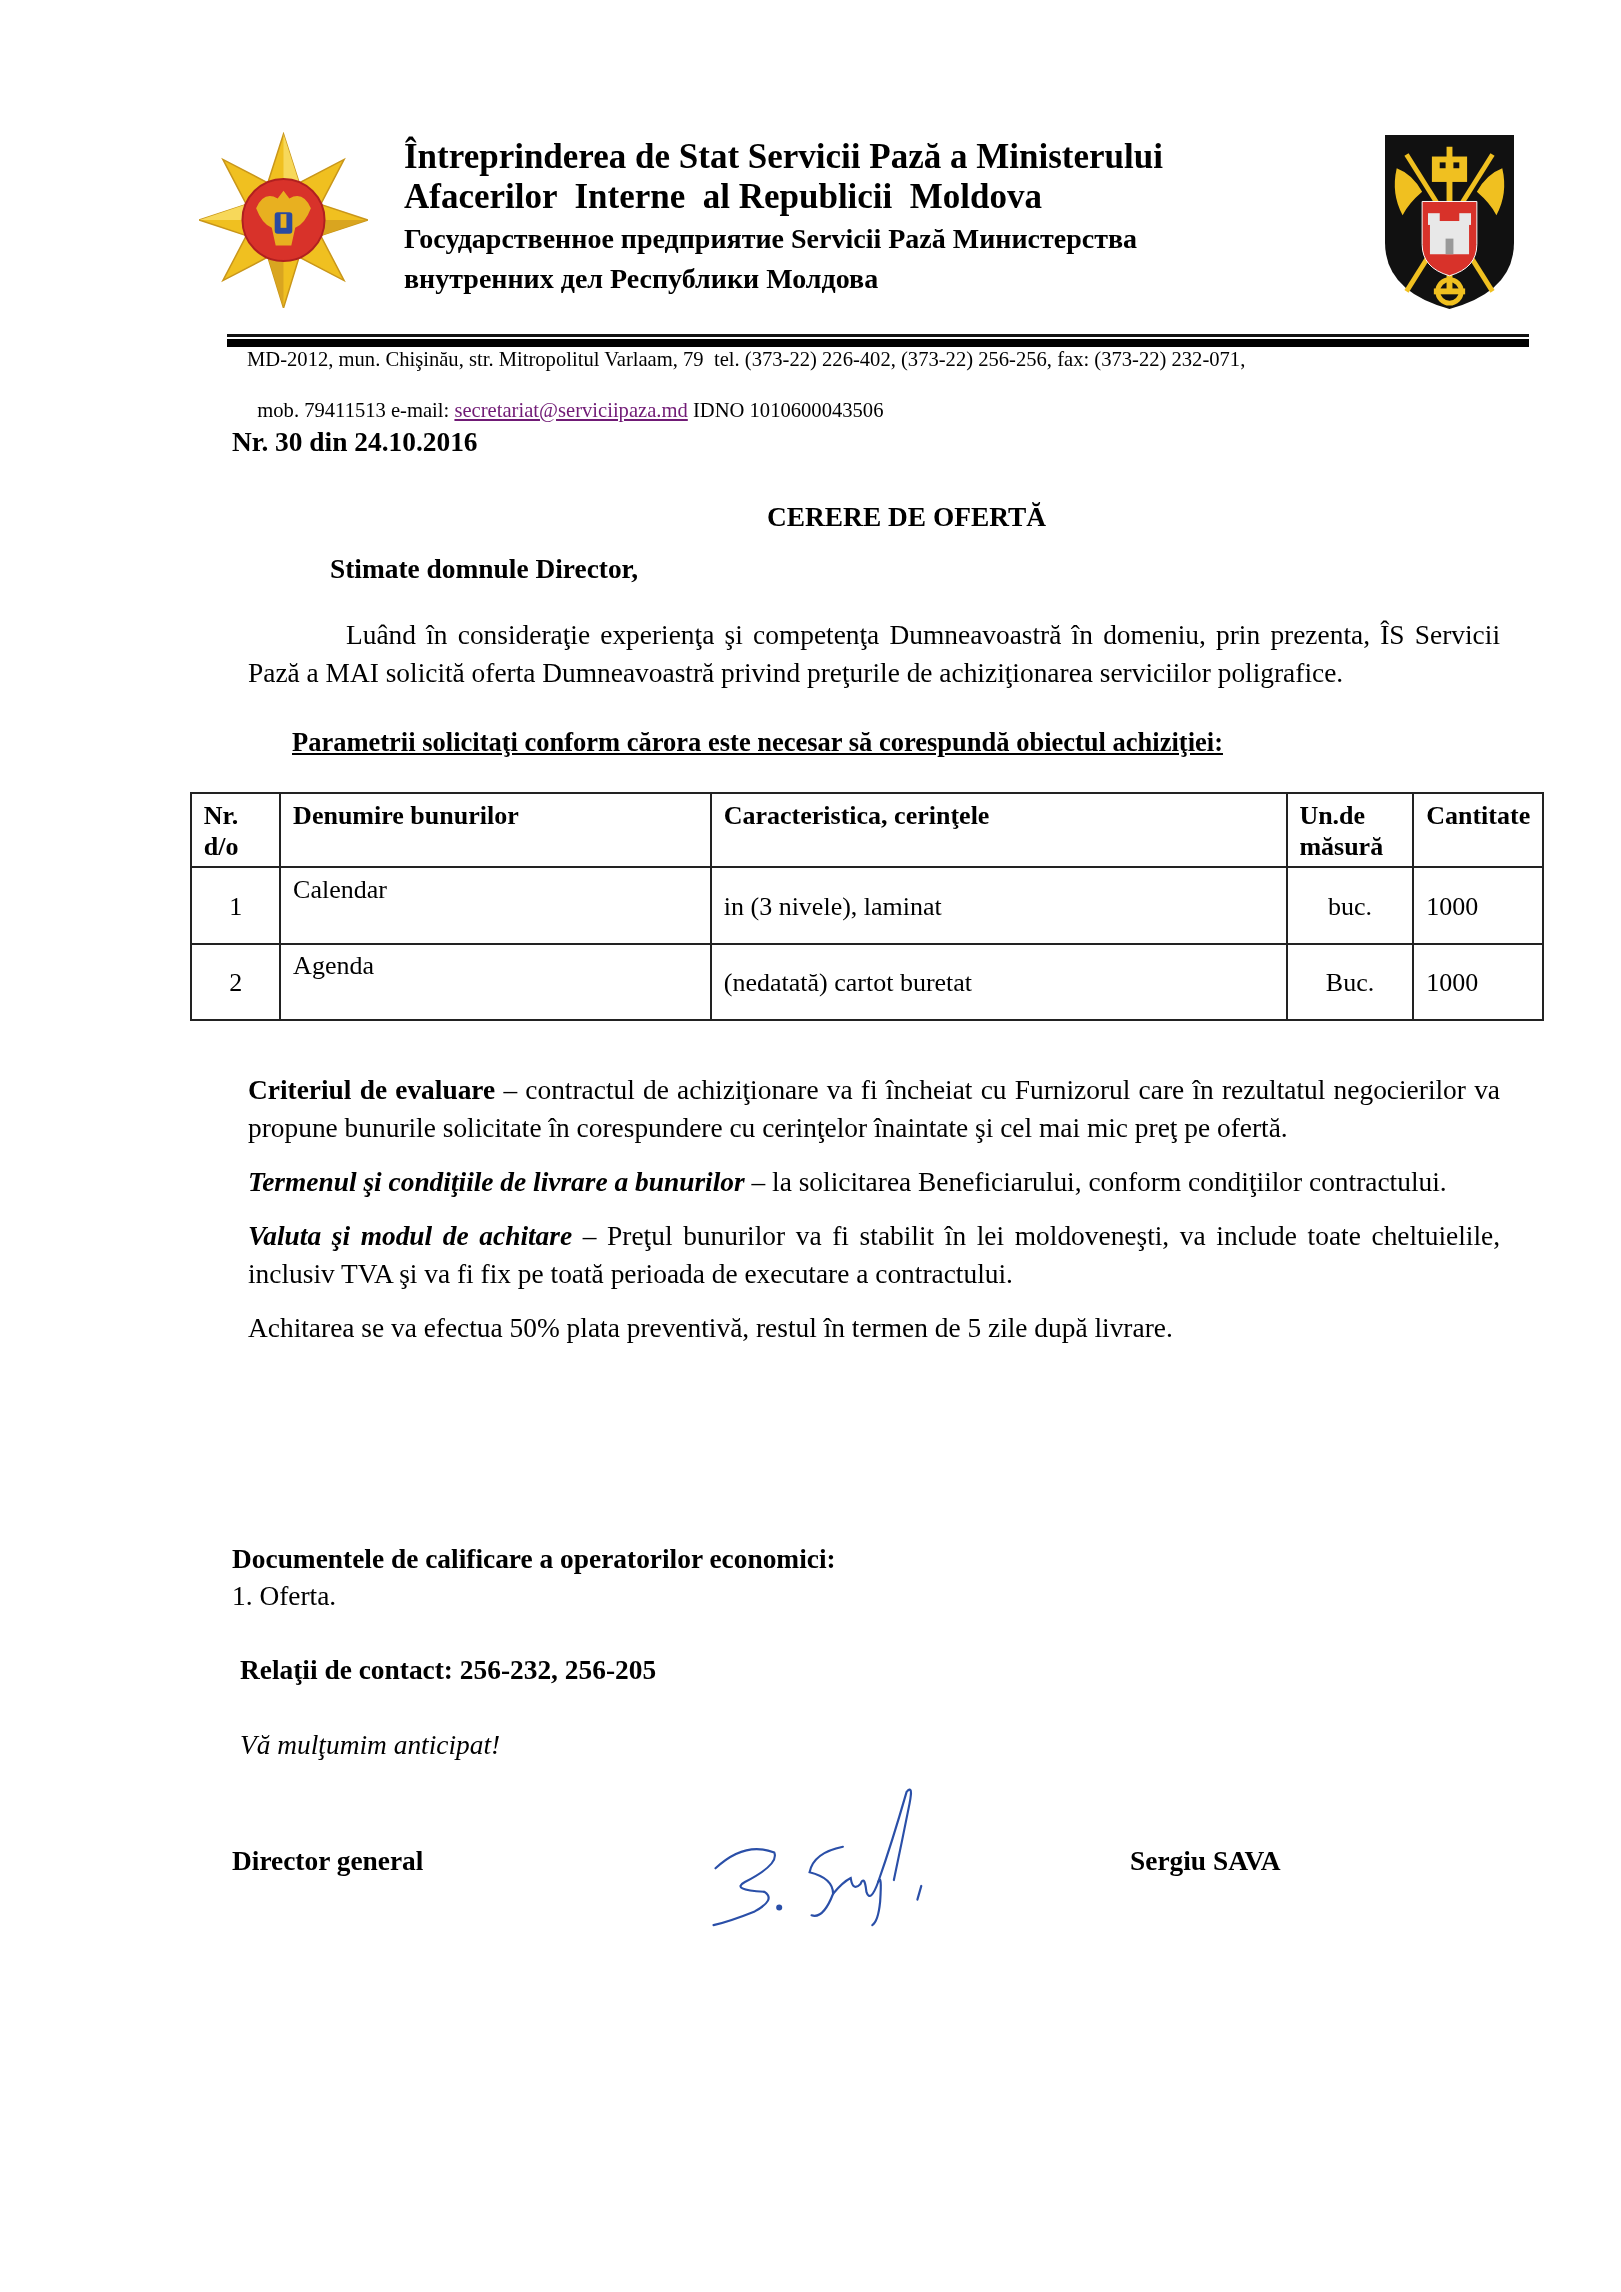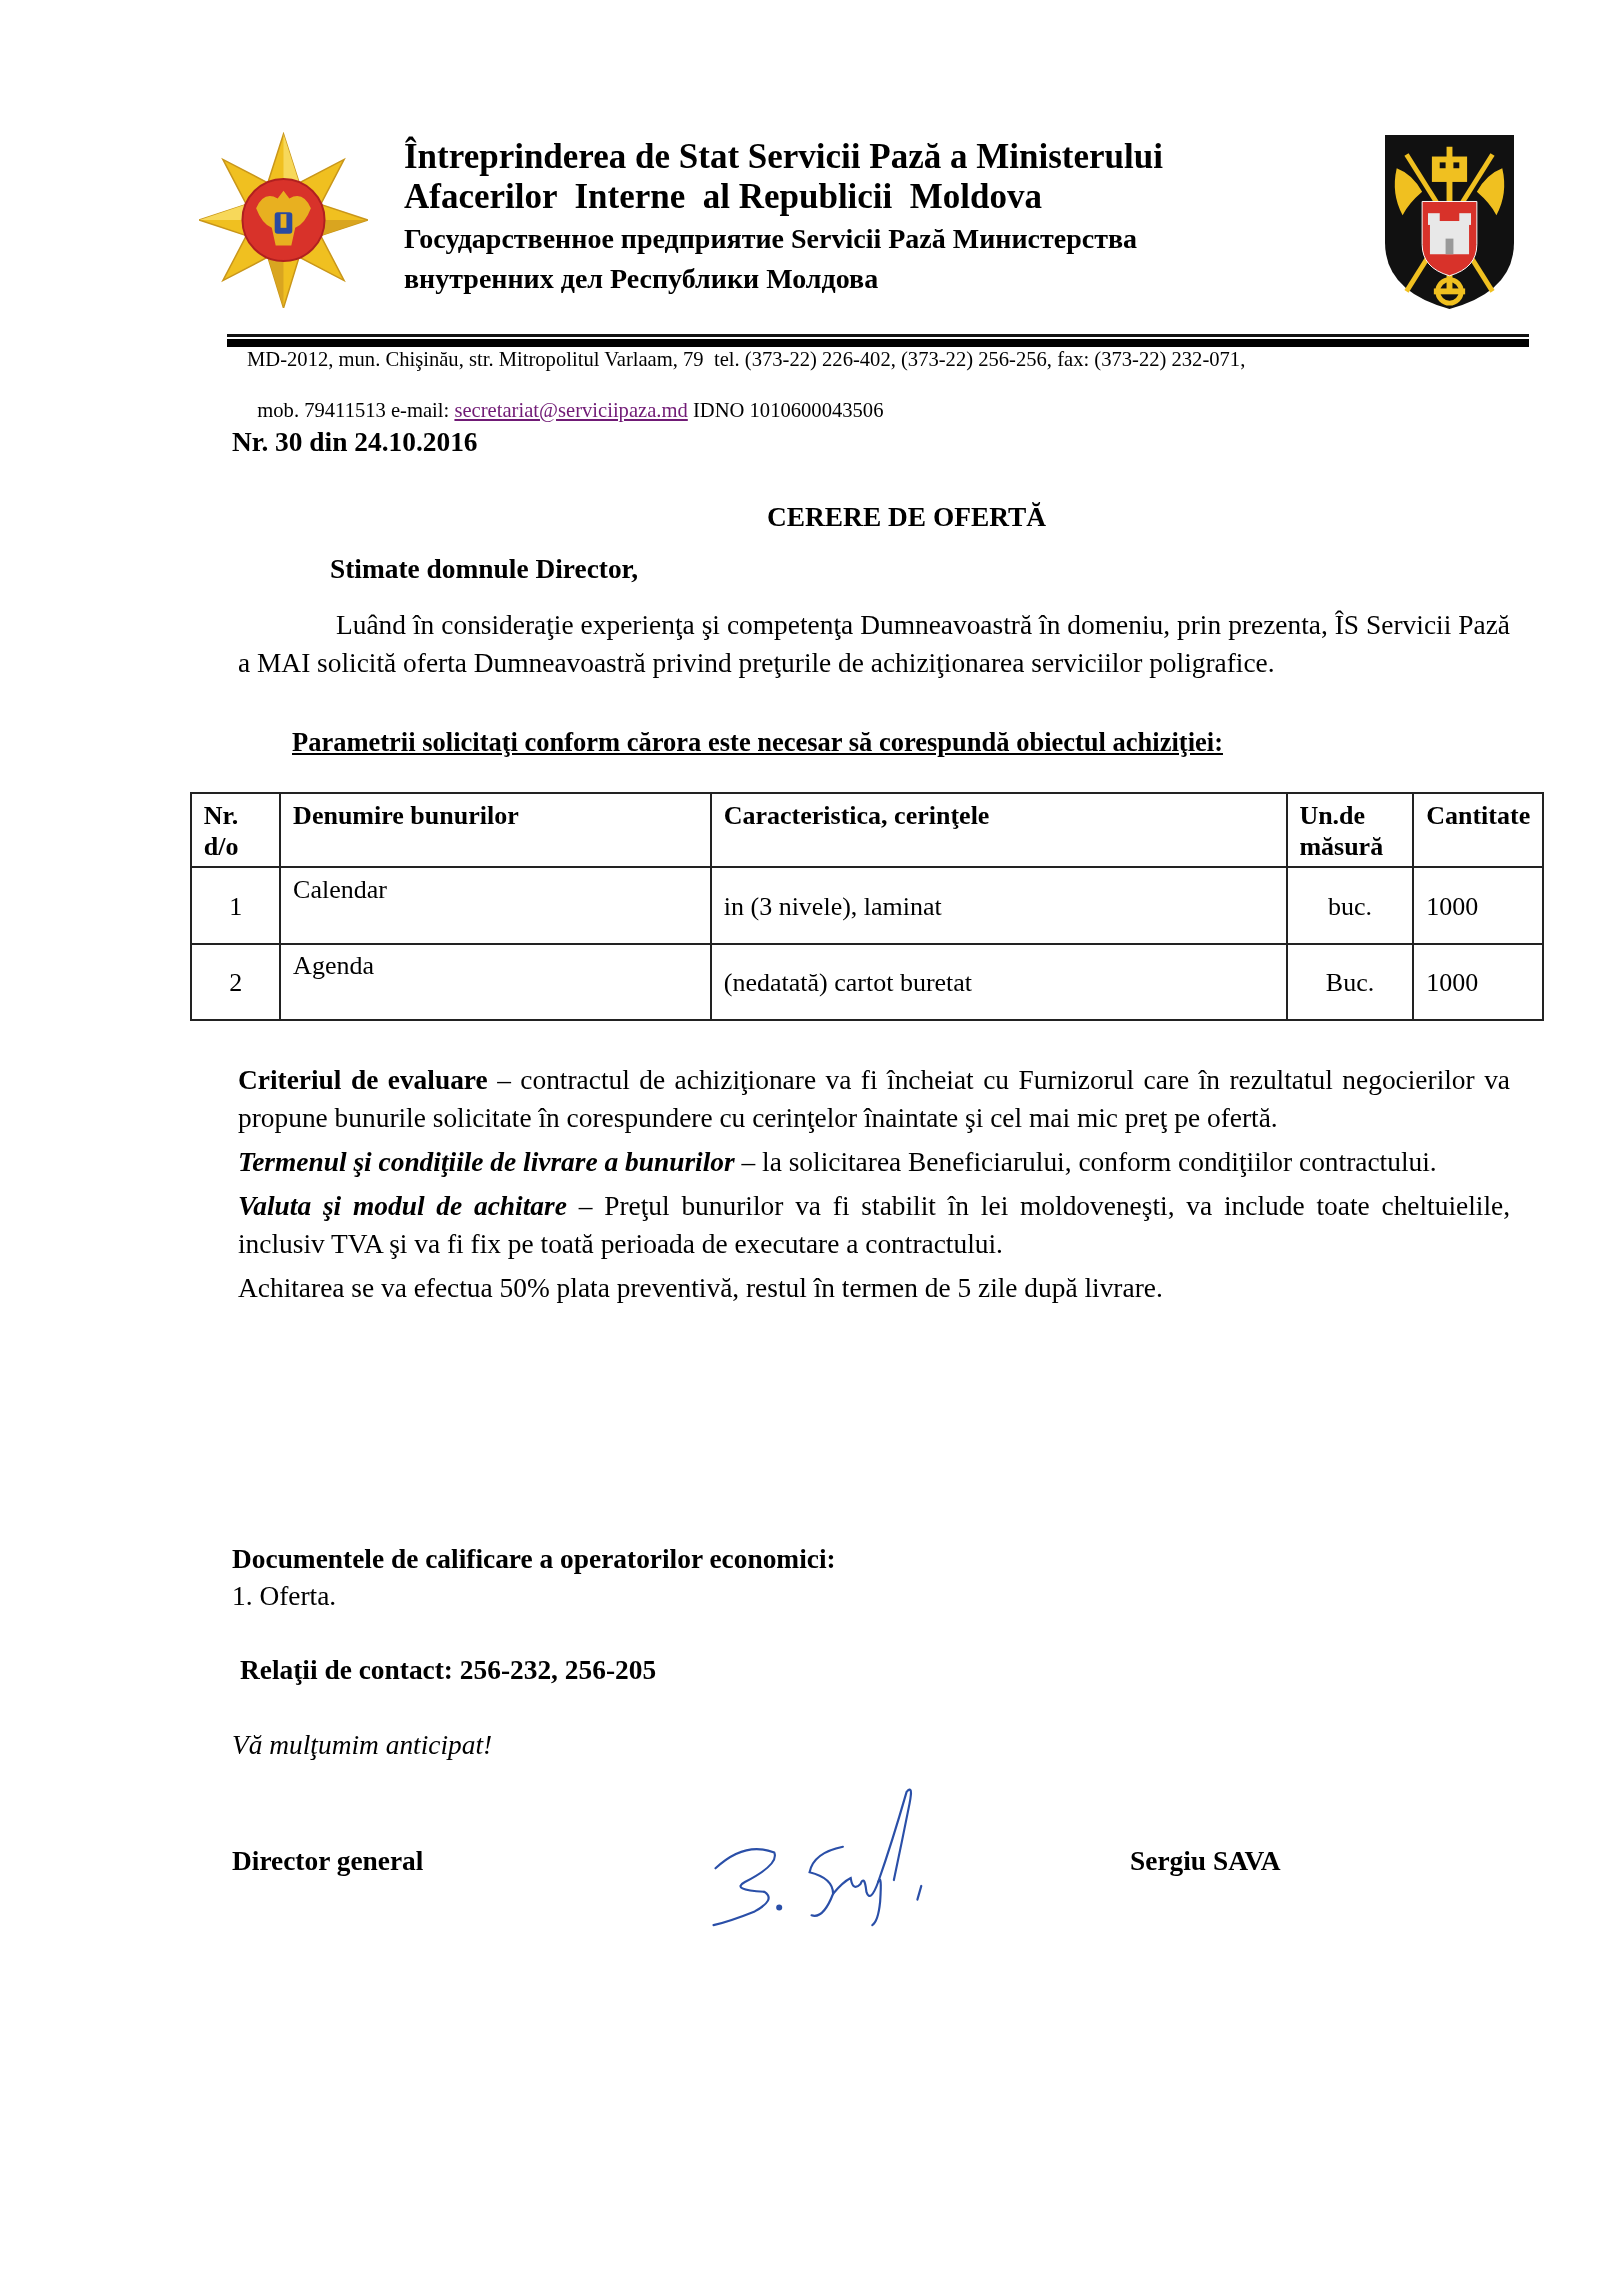--- a/index.html
+++ b/index.html
@@ -7,21 +7,21 @@
          font-family: "Liberation Serif", "DejaVu Serif", serif; color: #000; }
   .abs { position: absolute; white-space: nowrap; }
   .hdr { font-weight: bold; font-size: 35px; line-height: 39px; }
   .hdr.ru { font-size: 28px; }
   .addr { font-size: 20.6px; line-height: 25.5px; left: 247px; }
   .addr a { color: #701a75; text-decoration: underline; }
   .body-txt { font-size: 27.4px; line-height: 38px; }
   .b { font-weight: bold; }
   .i { font-style: italic; }
   .para { position: absolute; left: 232px; width: 1284px; font-size: 27.4px; line-height: 38px; text-align: justify; }
-  .para p { margin: 6px; }
+  .para p { margin: 16px; }
   .indent { text-indent: 98px; }
   table.goods { position: absolute; left: 190px; top: 792px; width: 1354px;
                 border-collapse: collapse; font-size: 26px; }
   table.goods td, table.goods th { border: 2px solid #222; vertical-align: top; padding: 5.9px 11.8px 3.9px 11.8px; text-align: left; line-height: 31px; }
   table.goods th { font-weight: bold; height: 59px; }
   table.goods td { height: 65px; }
   .c-nr { width: 65px; text-align: center !important; }
   .c-name { width: 418px; }
   .c-char { width: 567px; }
   .c-unit { width: 102px; }
@@ -126,21 +126,21 @@
   <p><span class="b i">Termenul şi condiţiile de livrare a bunurilor</span><span> – la solicitarea Beneficiarului, conform condiţiilor contractului.</span></p>
   <p><span class="b i">Valuta şi modul de achitare</span><span> – Preţul bunurilor va fi stabilit în lei moldoveneşti, va include toate cheltuielile, inclusiv TVA  şi va fi  fix pe toată perioada de executare a contractului.</span></p>
   <p style="text-align:left;">Achitarea se  va efectua  50% plata preventivă, restul în termen de 5 zile după  livrare.</p>
 </div>
 
 <div class="abs body-txt b" style="left:232px; top:1540px;">Documentele de calificare a operatorilor economici:</div>
 <div class="abs body-txt" style="left:232px; top:1577px;">1. Oferta.</div>
 
 <div class="abs body-txt b" style="left:240px; top:1651px;">Relaţii de contact: 256-232, 256-205</div>
 
-<div class="abs body-txt i" style="left:232px; top:1726px;">Vă mulţumim anticipat!</div>
+<div class="abs body-txt i" style="left:240px; top:1726px;">Vă mulţumim anticipat!</div>
 
 <div class="abs body-txt b" style="left:232px; top:1842px;">Director general</div>
 
 <div class="abs" style="left:686px; top:1784px; width:255px; height:147px;">
   <svg width="255" height="147" viewBox="0 0 260 150">
     <g fill="none" stroke="#2a4fa8" stroke-width="2.2" stroke-linecap="round">
       <path d="M30,86 Q60,58 90,70 Q95,82 60,100 Q45,108 80,110 Q92,118 70,130 Q45,140 28,144"></path>
       <circle cx="95" cy="126" r="2" fill="#2a4fa8"></circle>
       <path d="M160,64 Q130,70 126,90 Q150,96 150,112 Q140,138 128,134"></path>
       <path d="M150,112 Q160,100 168,96 Q170,110 178,102 Q182,92 184,110 Q188,122 196,100 Q200,90 198,120 Q196,140 190,144"></path>

